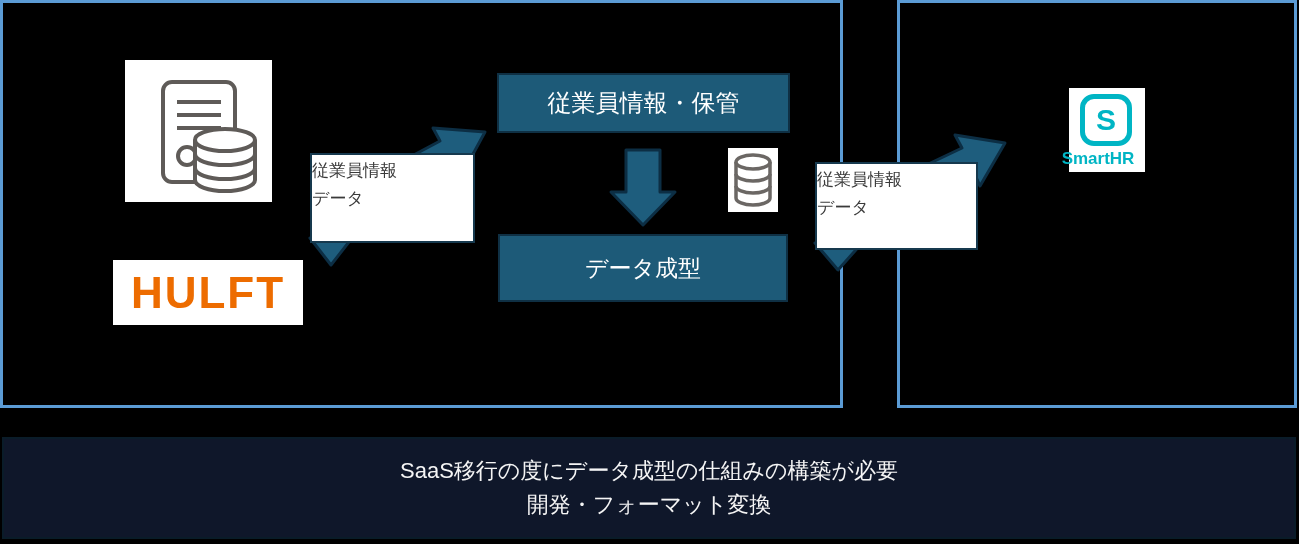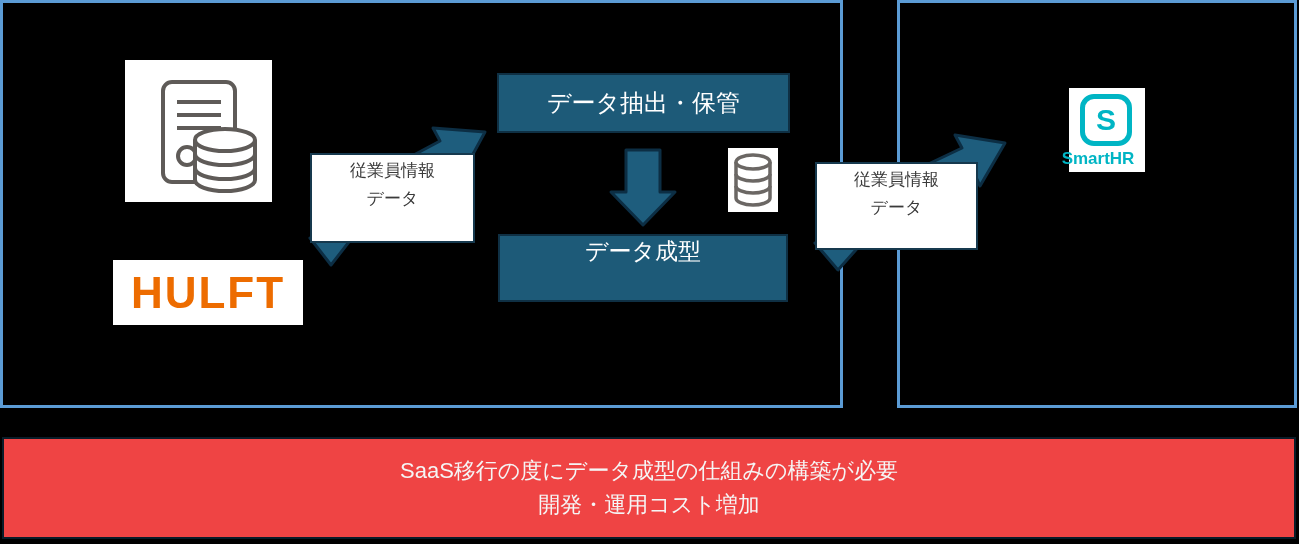--- a/index.html
+++ b/index.html
@@ -12,47 +12,47 @@
   .panel-right{left:897px;width:400px;}
 
   .card{position:absolute;background:#fff;}
   .server-card{left:125px;top:60px;width:147px;height:142px;}
   .hulft-card{left:113px;top:260px;width:190px;height:65px;display:flex;align-items:center;justify-content:center;}
   .hulft-text{color:#ed6c00;font-weight:bold;font-size:44px;letter-spacing:2px;}
 
   .teal-box{position:absolute;background:#1d5a78;border:2px solid #0f3044;box-sizing:border-box;
     color:#fff;display:flex;flex-direction:column;align-items:center;justify-content:center;text-align:center;}
   .extract-box{left:497px;top:73px;width:293px;height:60px;font-size:24px;}
-  .transform-box{left:498px;top:234px;width:290px;height:68px;font-size:23px;line-height:30px;justify-content:space-between;}
+  .transform-box{left:498px;top:234px;width:290px;height:68px;font-size:23px;line-height:30px;}
 
   .db-card{left:728px;top:148px;width:50px;height:64px;display:flex;align-items:center;justify-content:center;}
 
   .arrow-svg{position:absolute;z-index:1;}
   .label-box{
     position:absolute;z-index:2;background:#fff;border:2px solid #16394e;box-sizing:border-box;
-    text-align:center;color:#3a3a3a;font-size:17px;line-height:28px;padding-top:2px;
+    text-align:left;color:#3a3a3a;font-size:17px;line-height:28px;padding-top:2px;
   }
   .label-before{left:310px;top:153px;width:165px;height:90px;}
   .label-after{left:815px;top:162px;width:163px;height:88px;}
 
   .smarthr-card{left:1069px;top:88px;width:76px;height:84px;}
   .smarthr-icon{
     position:absolute;left:1080px;top:94px;width:52px;height:52px;box-sizing:border-box;
     border:5px solid #00b5c4;border-radius:14px;background:#fff;z-index:3;
     display:flex;align-items:center;justify-content:center;
     color:#00b5c4;font-weight:bold;font-size:30px;
   }
   .smarthr-word{
     position:absolute;left:1048px;top:149px;width:100px;z-index:3;text-align:center;
     color:#00b5c4;font-weight:bold;font-size:17px;
   }
 
   .bottom-banner{
     position:absolute;left:2px;top:437px;width:1294px;height:102px;box-sizing:border-box;
-    background:#ef4444;border:2px solid #0a1c29;color:#f5f5f5;
+    background:#0f172a;border:2px solid #0a1c29;color:#f5f5f5;
     display:flex;flex-direction:column;justify-content:center;
     font-size:22px;line-height:34px;text-align:center;
   }
   .icon-stroke{stroke:#5f5b58;fill:#fff;stroke-width:4;}
 </style>
 </head>
 <body>
 
 <div class="canvas">
 
@@ -83,21 +83,21 @@
     <polygon points="52,122 158,65 165,78 190,32 138,28 145,41 38,98 56,104" fill="#1e5d7d" stroke="#0c2e44" stroke-width="3" stroke-linejoin="round"></polygon>
     <polygon points="15,138 57,138 36,165" fill="#1e5d7d" stroke="#0c2e44" stroke-width="3" stroke-linejoin="round"></polygon>
   </svg>
 
   <div class="label-box label-before">
     <div>従業員情報</div>
     <div>データ</div>
   </div>
 
   <div class="teal-box extract-box">
-    <span>データ抽出・保管</span>
+    <span>従業員情報・保管</span>
   </div>
 
   <svg class="arrow-svg" style="left:603px;top:148px;" width="80" height="80" viewBox="0 0 80 80">
     <polygon points="23,2 57,2 57,44 72,44 40,77 8,44 23,44" fill="#1e5d7d" stroke="#0c2e44" stroke-width="3" stroke-linejoin="round"></polygon>
   </svg>
 
   <div class="card db-card">
     <svg width="44" height="58" viewBox="0 0 44 58">
       <path d="M5 11 v36 a17 7 0 0 0 34 0 v-36" fill="#fff" stroke="#6b6764" stroke-width="3.5"></path>
       <ellipse cx="22" cy="11" rx="17" ry="7" fill="#fff" stroke="#6b6764" stroke-width="3.5"></ellipse>
@@ -121,16 +121,16 @@
   </div>
 
   <div class="card smarthr-card"></div>
   <div class="smarthr-icon">
     <span>S</span>
   </div>
   <div class="smarthr-word">SmartHR</div>
 
   <div class="bottom-banner">
     <div>SaaS移行の度にデータ成型の仕組みの構築が必要</div>
-    <div>開発・運用コスト増加</div>
+    <div>開発・フォーマット変換</div>
   </div>
 
 </div>
 
 </body></html>

